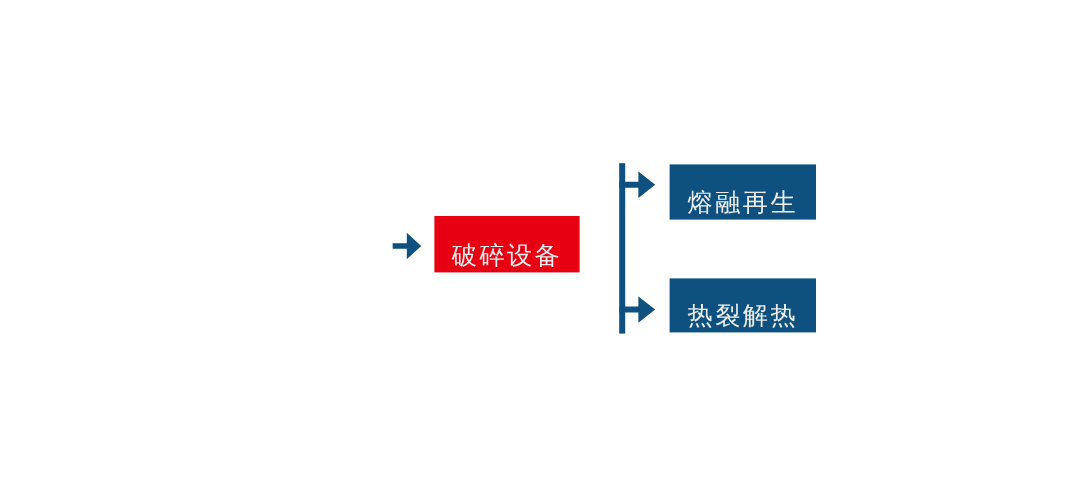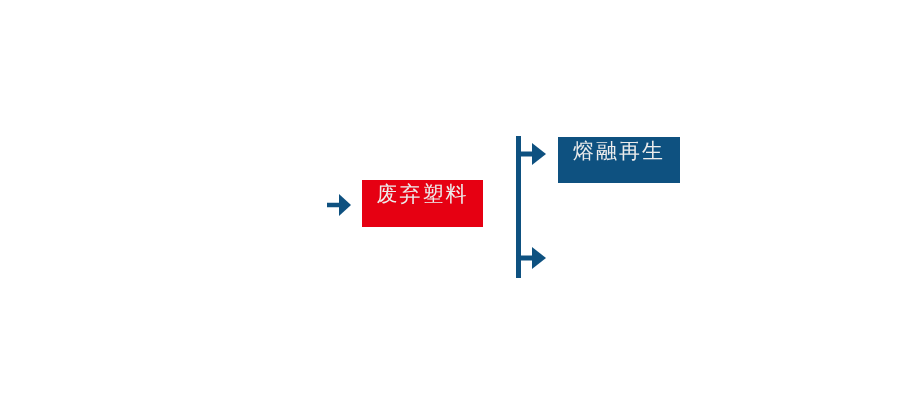--- a/index.html
+++ b/index.html
@@ -11,21 +11,21 @@
   .stage {
     position: relative;
     width: 900px;
     height: 411px;
     background: #ffffff;
     overflow: hidden;
   }
   .node {
     position: absolute;
     display: flex;
-    align-items: flex-start;
+    align-items: flex-end;
     justify-content: center;
     font-size: 21px;
     font-weight: 300;
     letter-spacing: 2px;
     color: var(--box-text, #ECECEC);
     white-space: nowrap;
   }
   .node-blue { background: var(--blue, #0E5180); }
   .node-red  { background: var(--red,  #E60012); }
 
@@ -67,33 +67,36 @@
 
 <div class="stage">
 
 
   <svg class="arrow-svg arrow-main" width="24" height="24" viewBox="0 0 24 24" aria-hidden="true">
     <line x1="0" y1="12" x2="14" y2="12" stroke-width="4.5"></line>
     <polygon points="12,1 24,12 12,23"></polygon>
   </svg>
 
   <div class="node node-red node-crush">
-    <span>废弃塑料</span>
+    <span>破碎设备</span>
   </div>
 
   <div class="trunk"></div>
 
   <svg class="arrow-svg arrow-top" width="30" height="26" viewBox="0 0 30 26" aria-hidden="true">
     <line x1="0" y1="13" x2="18" y2="13" stroke-width="5"></line>
     <polygon points="16,2 30,13 16,24"></polygon>
   </svg>
 
   <svg class="arrow-svg arrow-bottom" width="30" height="26" viewBox="0 0 30 26" aria-hidden="true">
     <line x1="0" y1="13" x2="18" y2="13" stroke-width="5"></line>
     <polygon points="16,2 30,13 16,24"></polygon>
   </svg>
 
   <div class="node node-blue node-melt">
     <span>熔融再生</span>
   </div>
 
+  <div class="node node-blue node-pyro">
+    <span>热裂解热</span>
+  </div>
 
 </div>
 
 </body></html>

